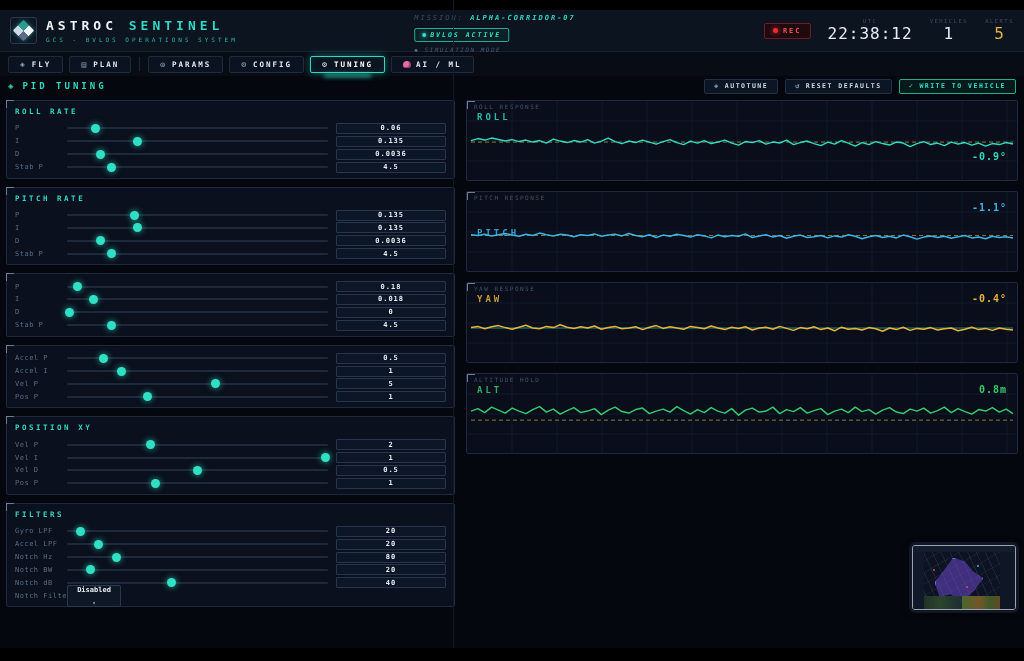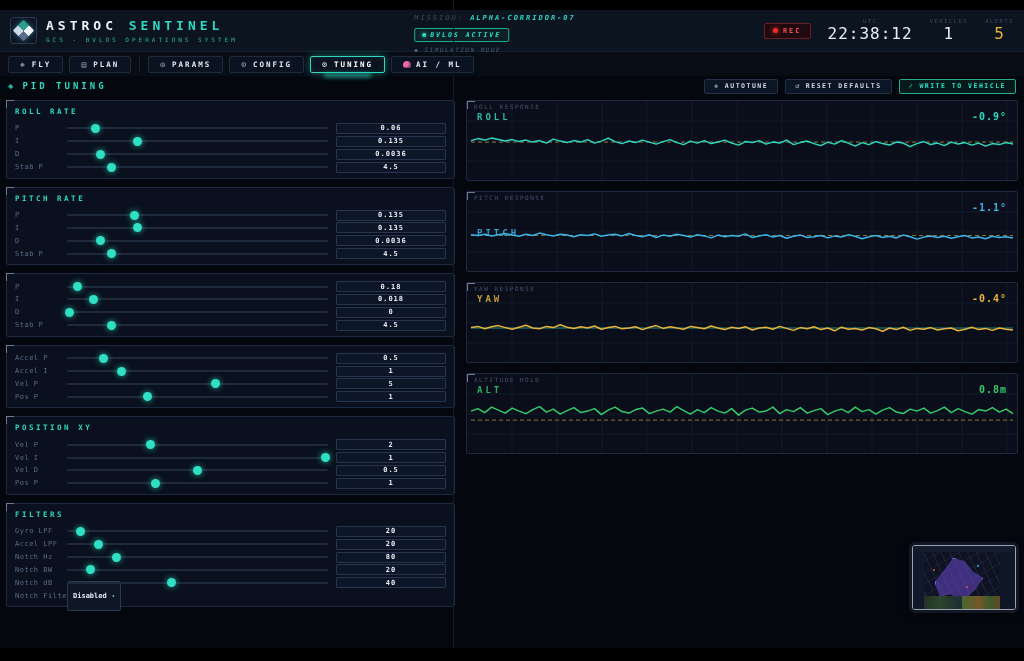--- a/index.html
+++ b/index.html
@@ -95,23 +95,23 @@
                  margin-bottom:6px; }
   .prow { display:flex; align-items:center; height:12.9px; gap:8px; }
   .prow-label { width:44px; font-size:7px; color:#5b6d88; letter-spacing:.5px; white-space:nowrap; }
   .prow-slider { flex:1; position:relative; height:9px; cursor:pointer; }
   .prow-track { position:absolute; left:0; right:0; top:3.5px; height:2px; background:#1e2a3c; border-radius:1px; }
   .prow-thumb { position:absolute; top:0; width:9px; height:9px; border-radius:50%;
                 background:#2fe0c5; box-shadow:0 0 6px rgba(47,224,197,.75); }
   .prow-value { width:110px; height:11px; background:#0d1626; border:1px solid #27364e;
                 border-radius:1px; font-size:7px; font-weight:bold; color:#e8eef7;
                 display:flex; align-items:center; justify-content:center; letter-spacing:1px; }
-  .prow-select { width:54px; height:30px; background:#0e1726; border:1px solid #2a3950;
+  .prow-select { width:54px; height:22px; background:#0e1726; border:1px solid #2a3950;
                 border-radius:2px; display:flex; align-items:center; justify-content:space-between;
-                padding:0 5px; font-size:7px; font-weight:bold; color:#e8eef7; cursor:pointer; }
+                padding:0 5px; font-size:7px; font-weight:bold; color:#e8eef7; cursor:pointer;flex-direction:column; }
   .prow-select .chev { font-size:6px; color:#8fa2b8; }
 
   
   .chart-panel { position:relative; background:#090e1a; border:1px solid #1c2940; border-radius:2px;
                  height:81px; margin-bottom:10px; overflow:hidden; }
   .chart-panel::before { content:""; position:absolute; top:0; left:0; width:7px; height:7px;
                  border-top:1px solid #6b7d94; border-left:1px solid #6b7d94; z-index:3; }
   .chart-tag { position:absolute; top:2px; left:7px; font-size:6px; letter-spacing:1.5px;
                color:#44546e; z-index:2; }
   .chart-label { position:absolute; top:11px; left:10px; font-size:9px; font-weight:bold;
@@ -466,21 +466,21 @@
               <span>Disabled</span>
               <span class="chev">▾</span>
             </div>
           </div>
         </div>
       </div>
     <div class="col-right" id="chart-panels">
         <div class="chart-panel">
           <div class="chart-tag">ROLL RESPONSE</div>
           <div class="chart-label" style="color: rgb(47, 216, 192);">ROLL</div>
-          <div class="chart-value" style="color: rgb(47, 216, 192);">-0.9°</div>
+          <div class="chart-value" style="color: rgb(47, 216, 192); margin-top: 40px;">-0.9°</div>
           <svg class="chart-svg" viewBox="0 0 550 79" preserveAspectRatio="none">
             <line x1="45" x2="45" y1="0" y2="79" stroke="#111b2b" stroke-width="1"></line>
             <line x1="90" x2="90" y1="0" y2="79" stroke="#111b2b" stroke-width="1"></line>
             <line x1="135" x2="135" y1="0" y2="79" stroke="#111b2b" stroke-width="1"></line>
             <line x1="180" x2="180" y1="0" y2="79" stroke="#111b2b" stroke-width="1"></line>
             <line x1="225" x2="225" y1="0" y2="79" stroke="#111b2b" stroke-width="1"></line>
             <line x1="270" x2="270" y1="0" y2="79" stroke="#111b2b" stroke-width="1"></line>
             <line x1="315" x2="315" y1="0" y2="79" stroke="#111b2b" stroke-width="1"></line>
             <line x1="360" x2="360" y1="0" y2="79" stroke="#111b2b" stroke-width="1"></line>
             <line x1="405" x2="405" y1="0" y2="79" stroke="#111b2b" stroke-width="1"></line>

